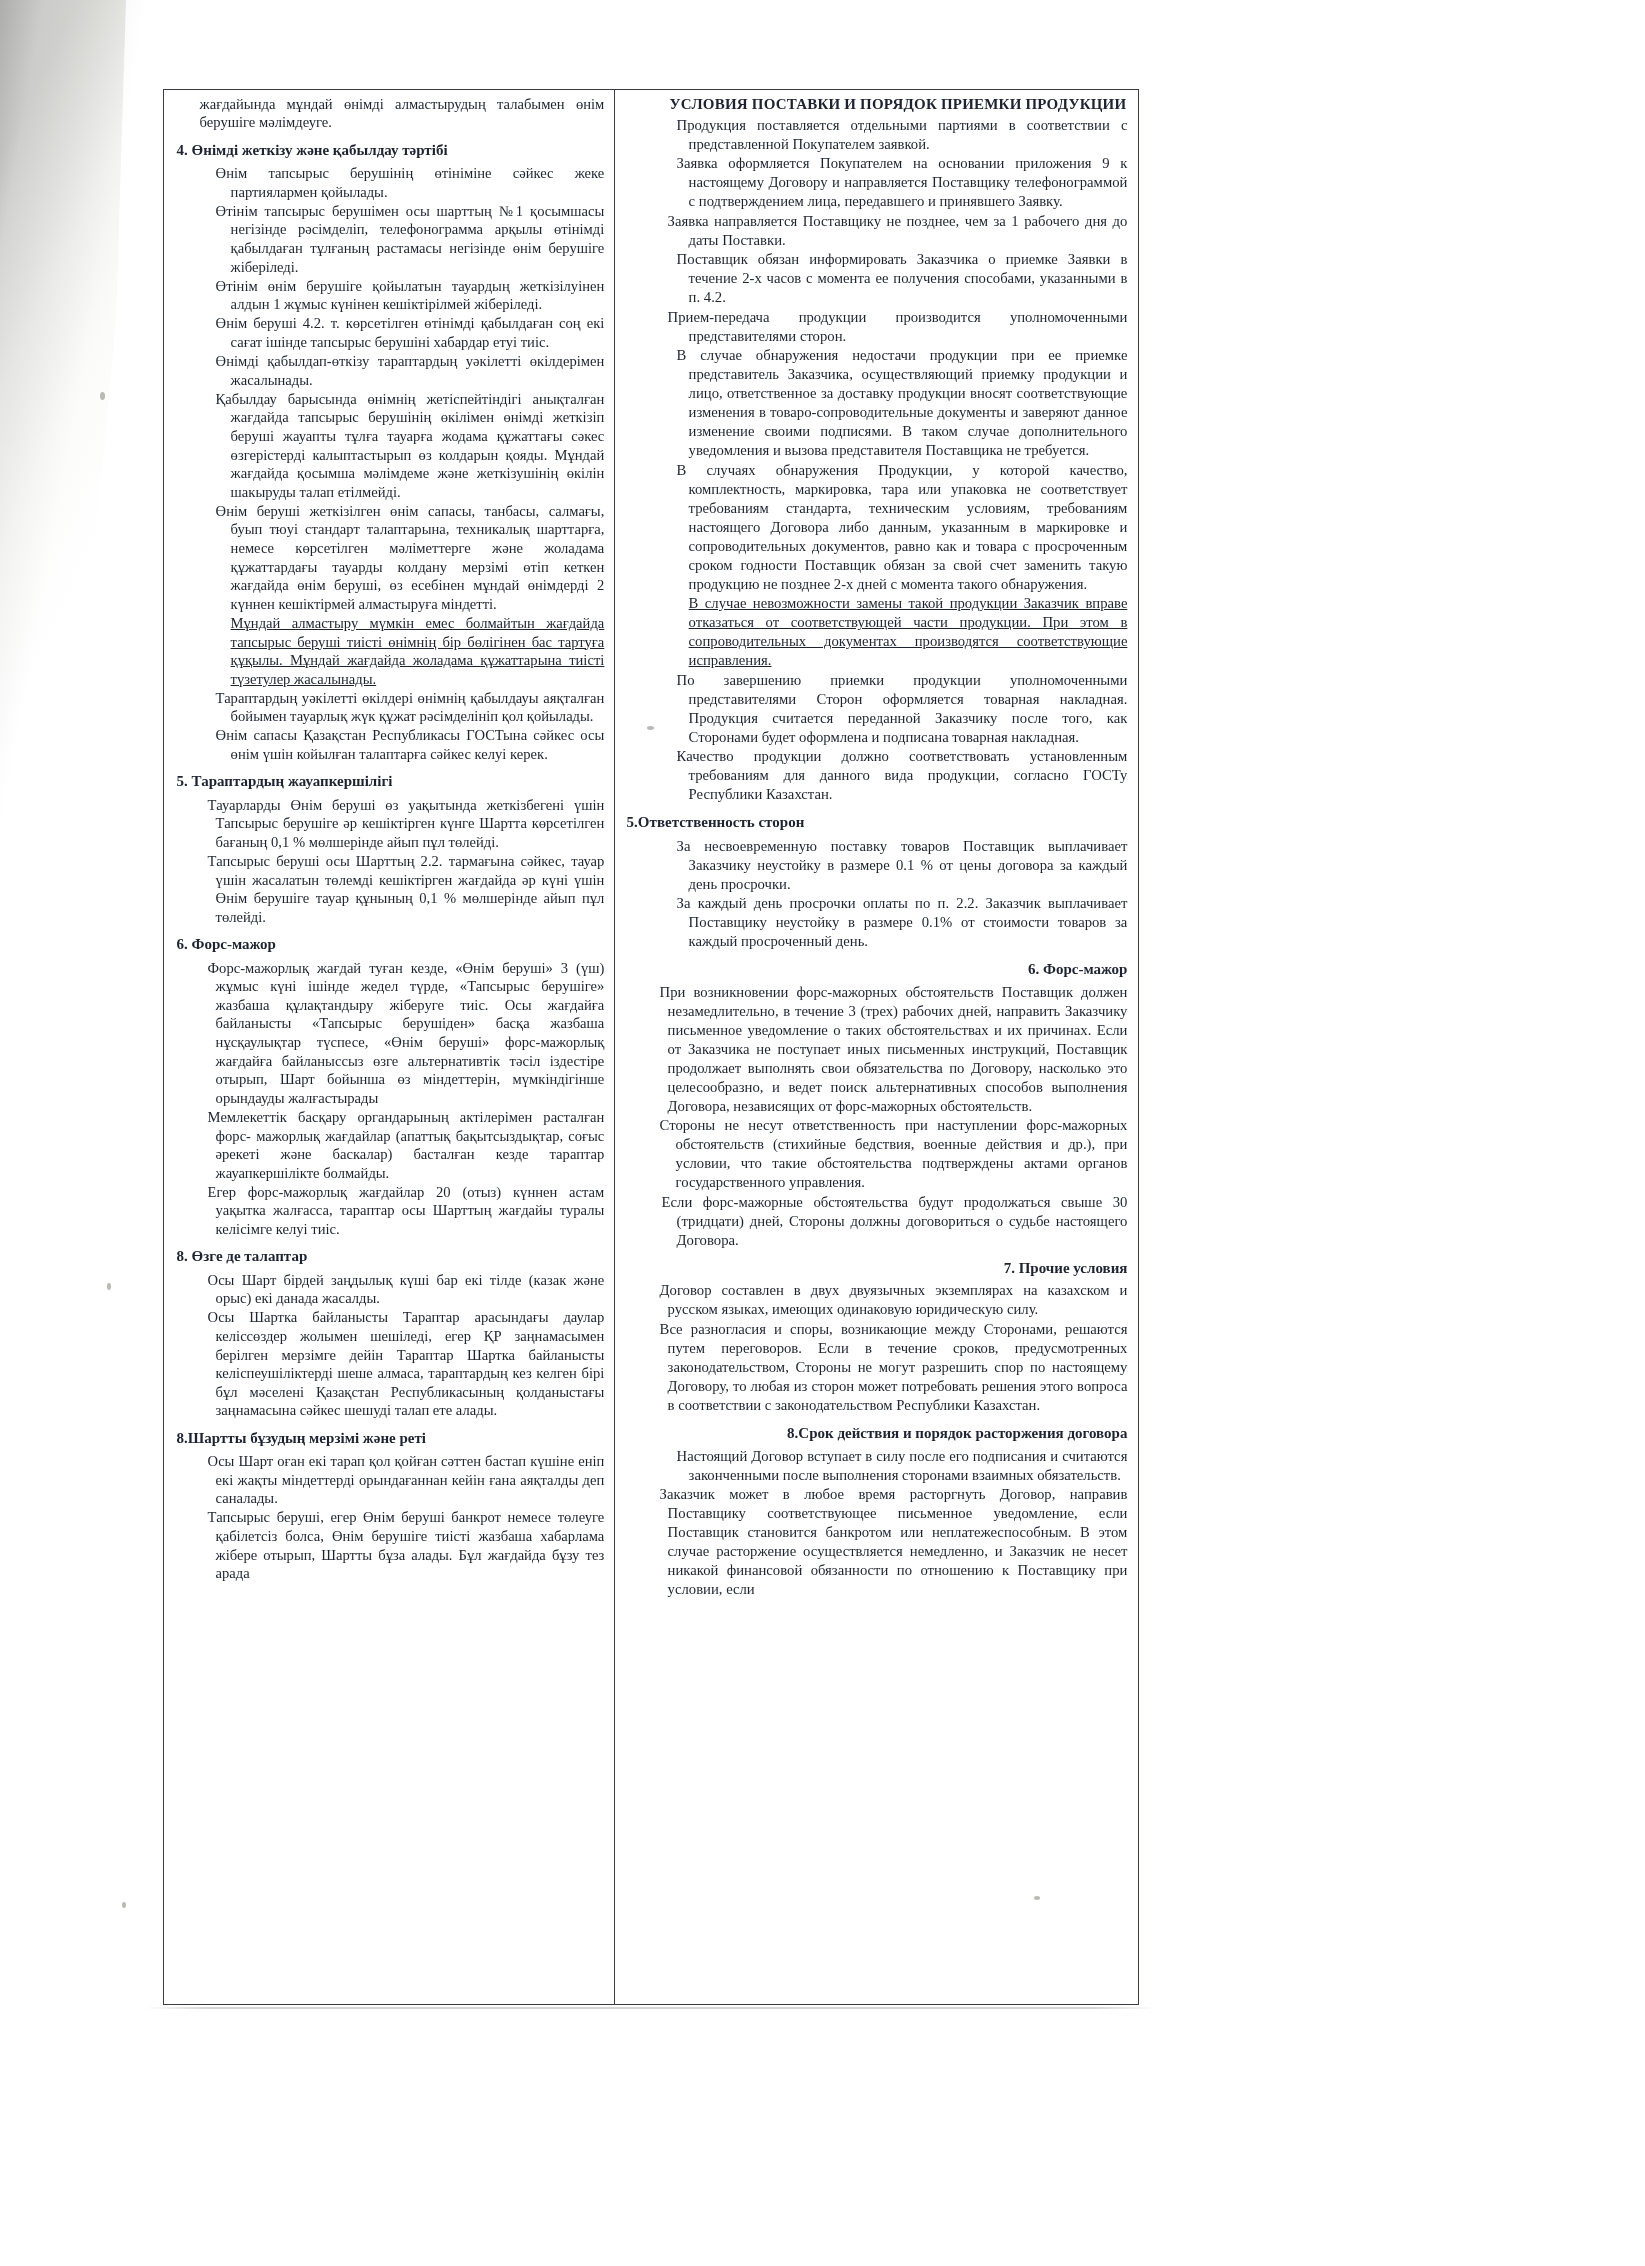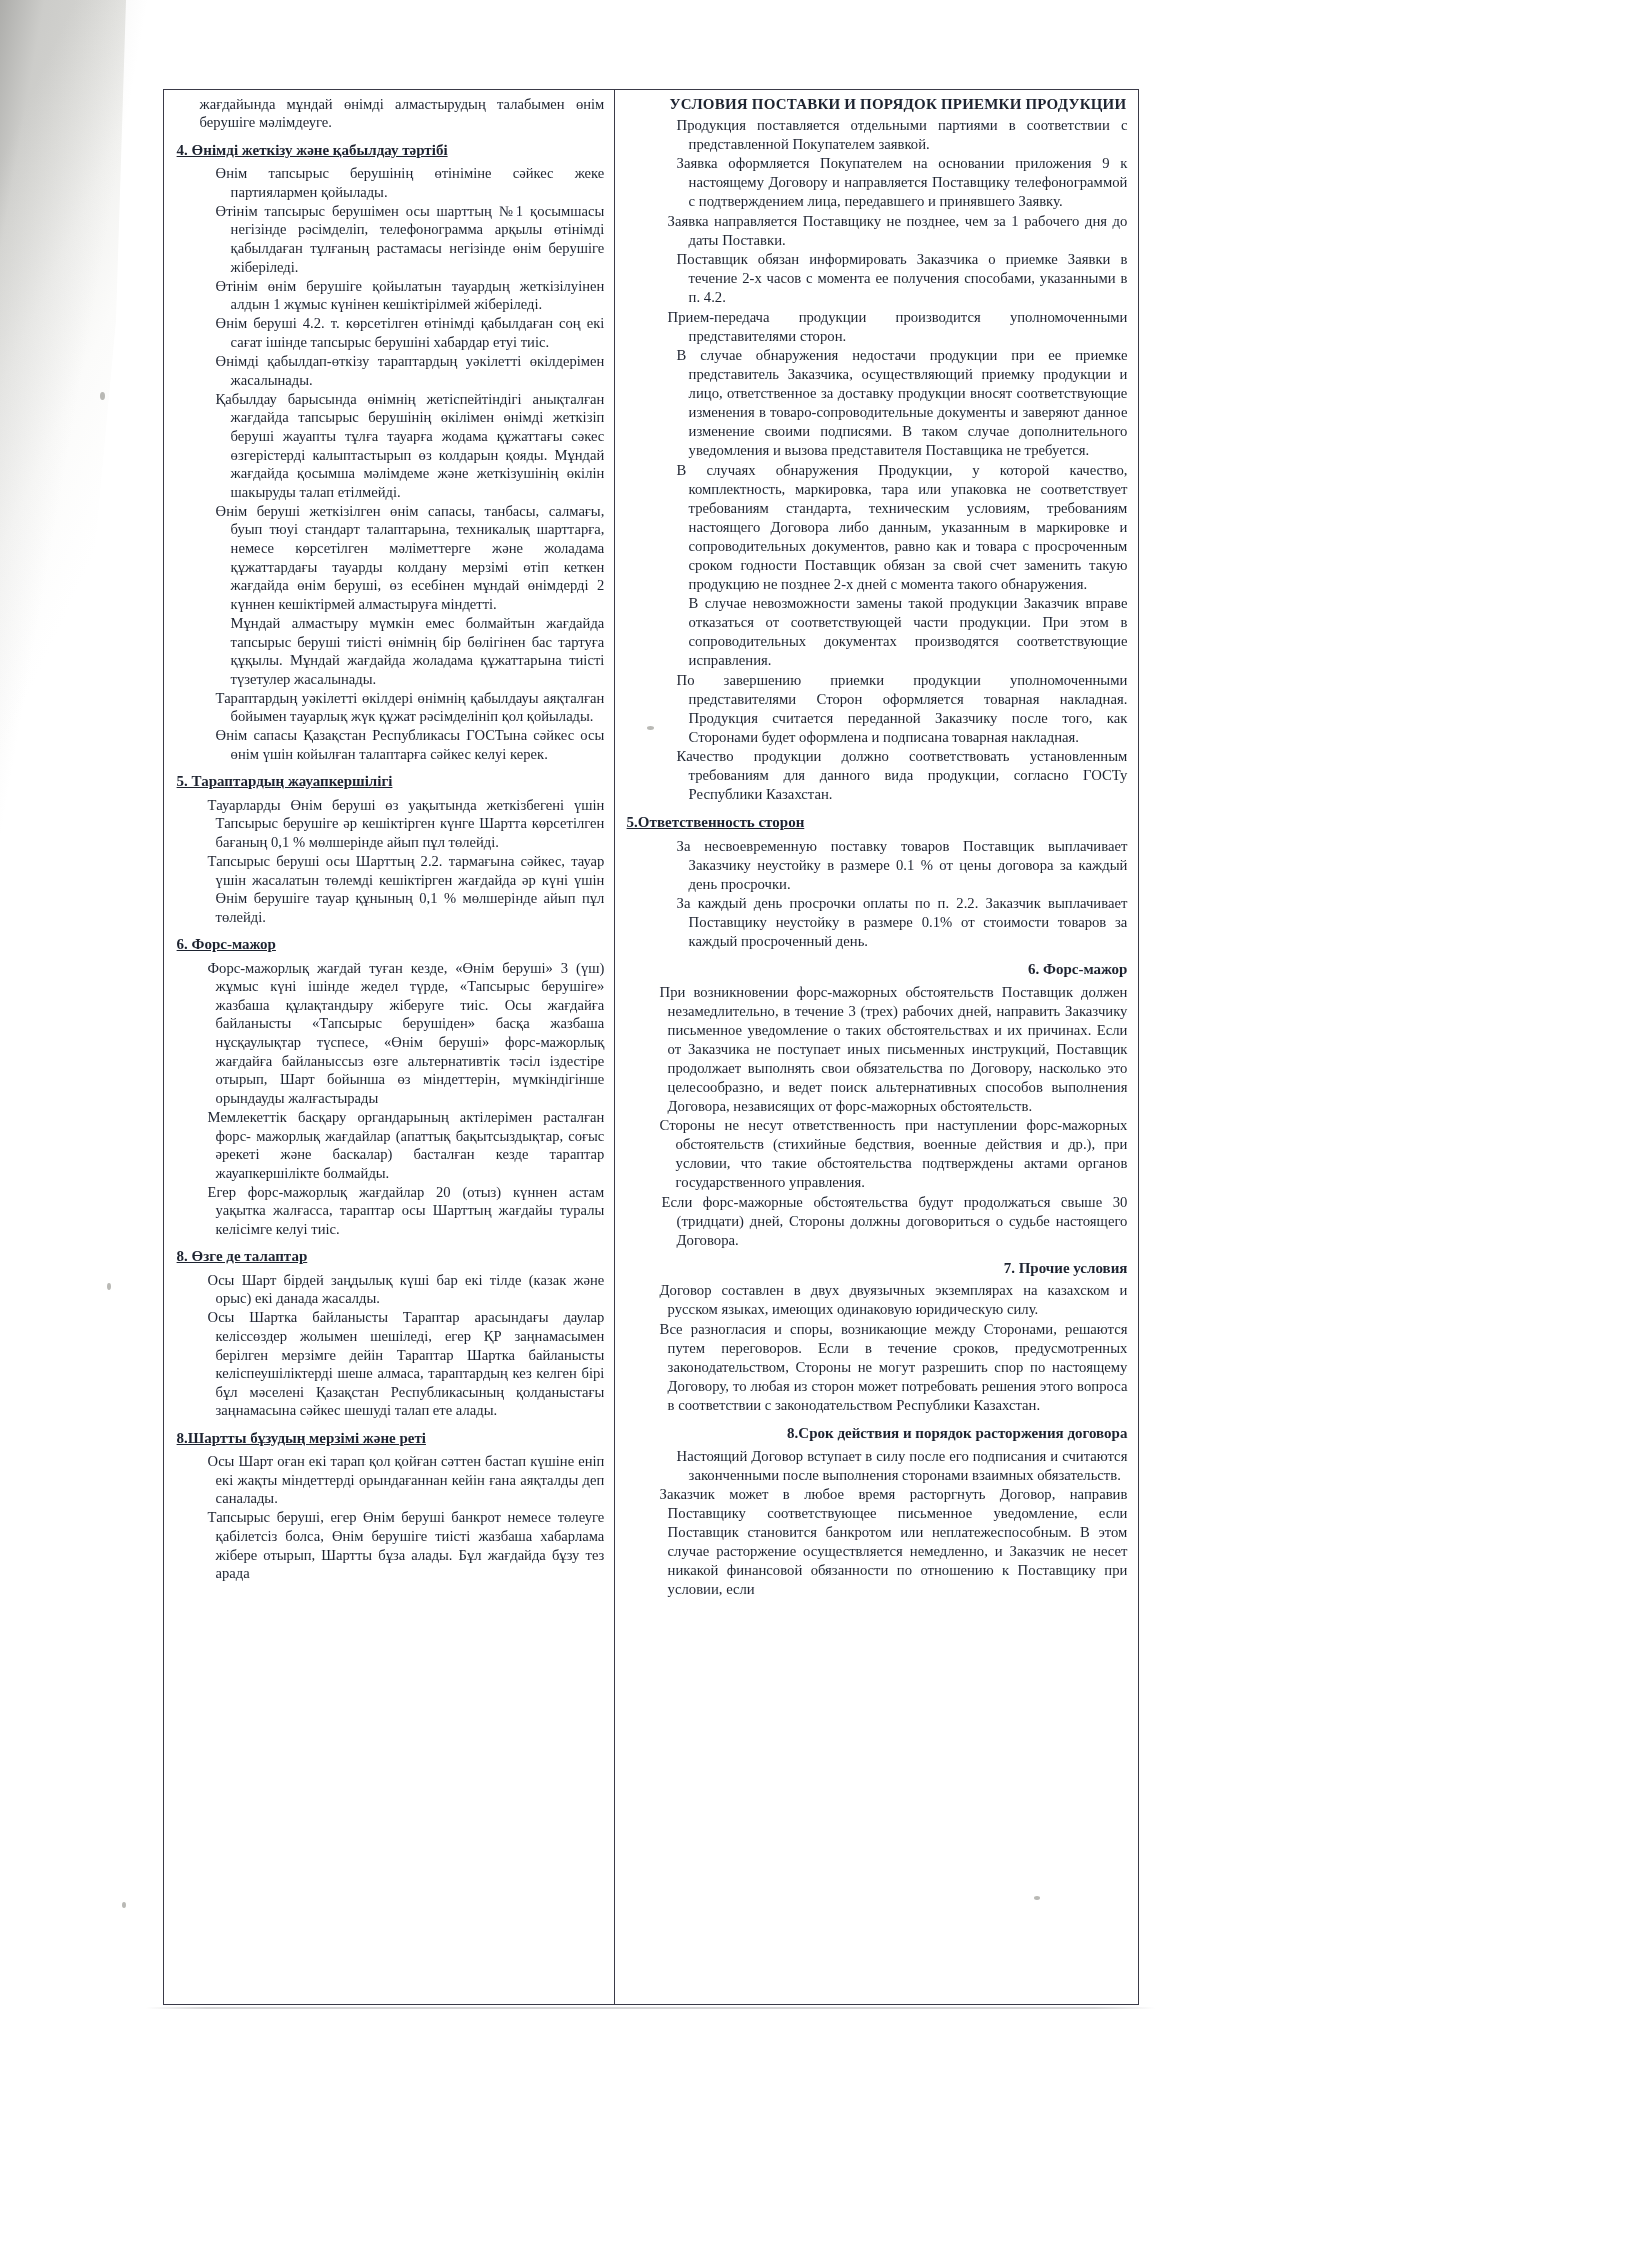--- a/index.html
+++ b/index.html
@@ -75,21 +75,20 @@
   }
   .col-kz p{font-size:14.6px;line-height:18.6px;}
   .col-ru p{font-size:14.7px;line-height:19px;}
 
   .heading{
     text-align:right;
     font-weight:bold;
     margin:8.7px 0 4.9px 0 !important;
     font-size:15px !important;
     color:#10141f;
-    text-decoration:underline;
   }
   .heading-left{
     text-align:left !important;
     font-weight:bold;
     margin:0 0 1.9px 0 !important;
     font-size:15px !important;
     letter-spacing:0.2px;
     color:#10141f;
   }
   .heading-right{
@@ -105,21 +104,21 @@
     display:block;
     padding-left:54px;
     text-indent:-54px;
     margin-bottom:0.5px;
   }
   .clause .num{display:inline-block;min-width:39px;}
   .clause.tight{padding-left:39px;text-indent:-39px;}
   .clause.tight .num{min-width:31px;}
   .clause.deep{padding-left:62px;text-indent:-62px;}
   .clause.deep .num{min-width:50px;}
-  .cont{display:block;padding-left:54px;}
+  .cont{display:block;padding-left:54px;text-decoration:underline;}
   .cont.deep{padding-left:62px;}
 
   
   .fade-1{color:#5d6472;}
   .fade-2{color:#7b8290;}
 
   
   .lower-ink{color:#232a38;}
 
   

